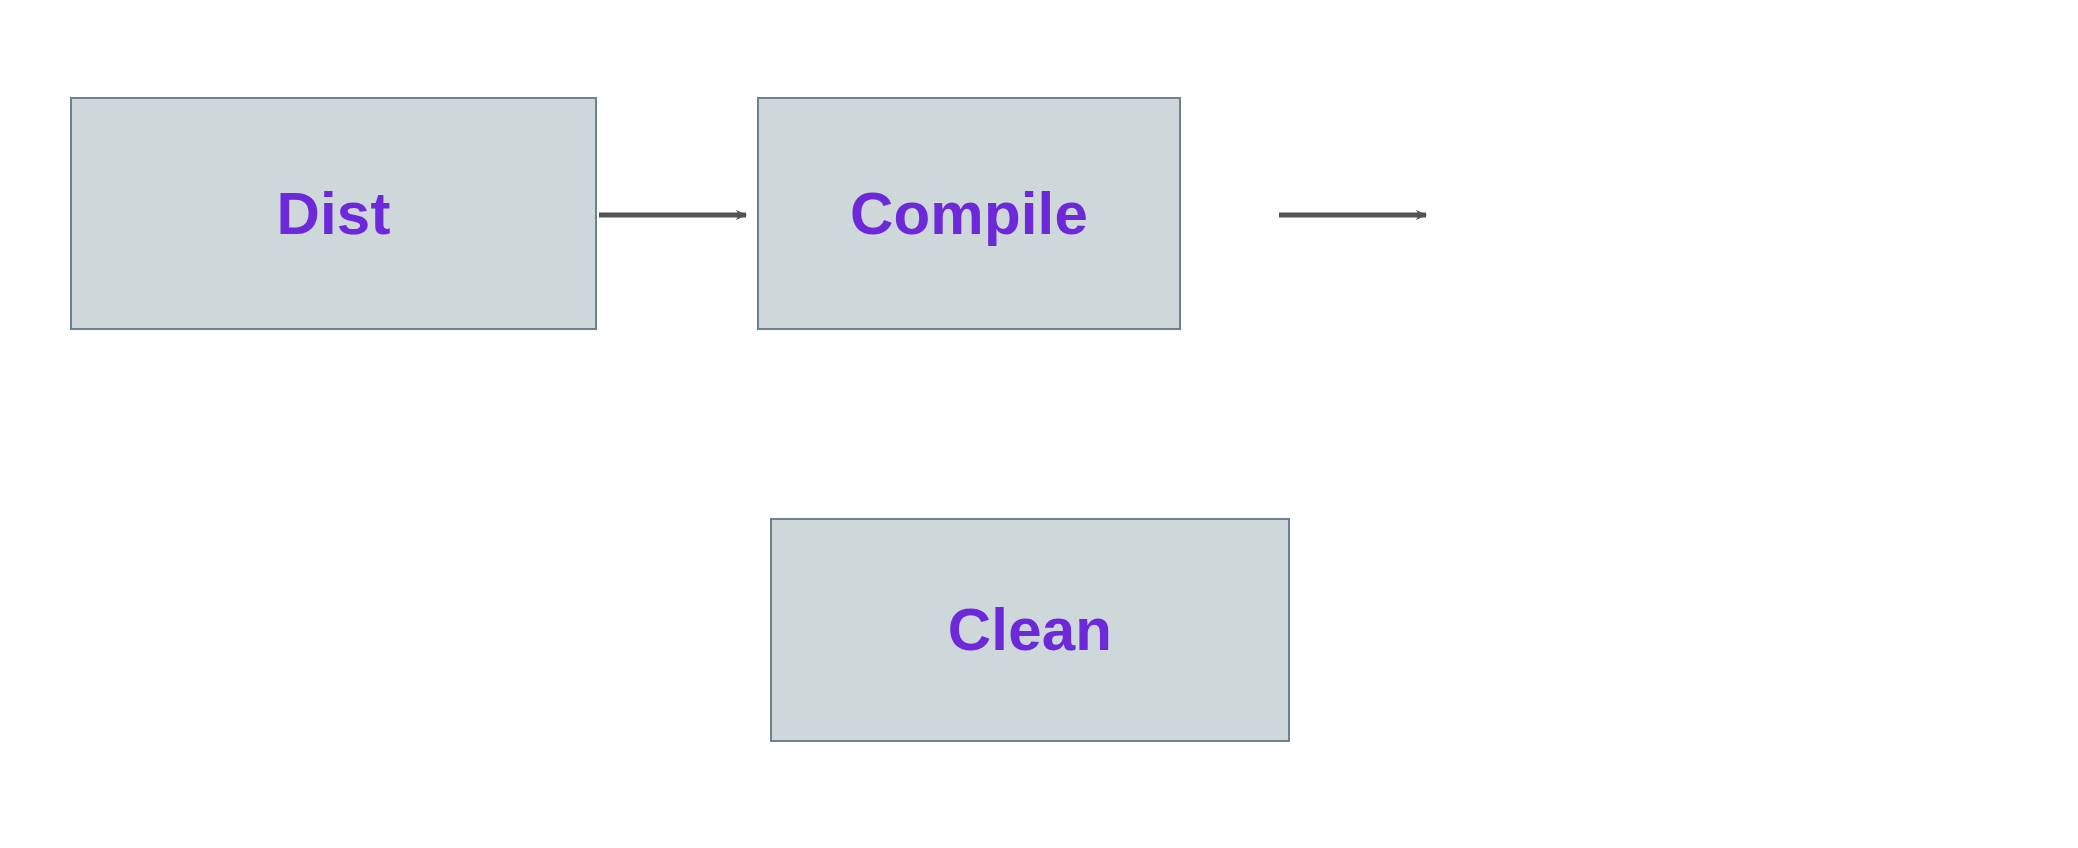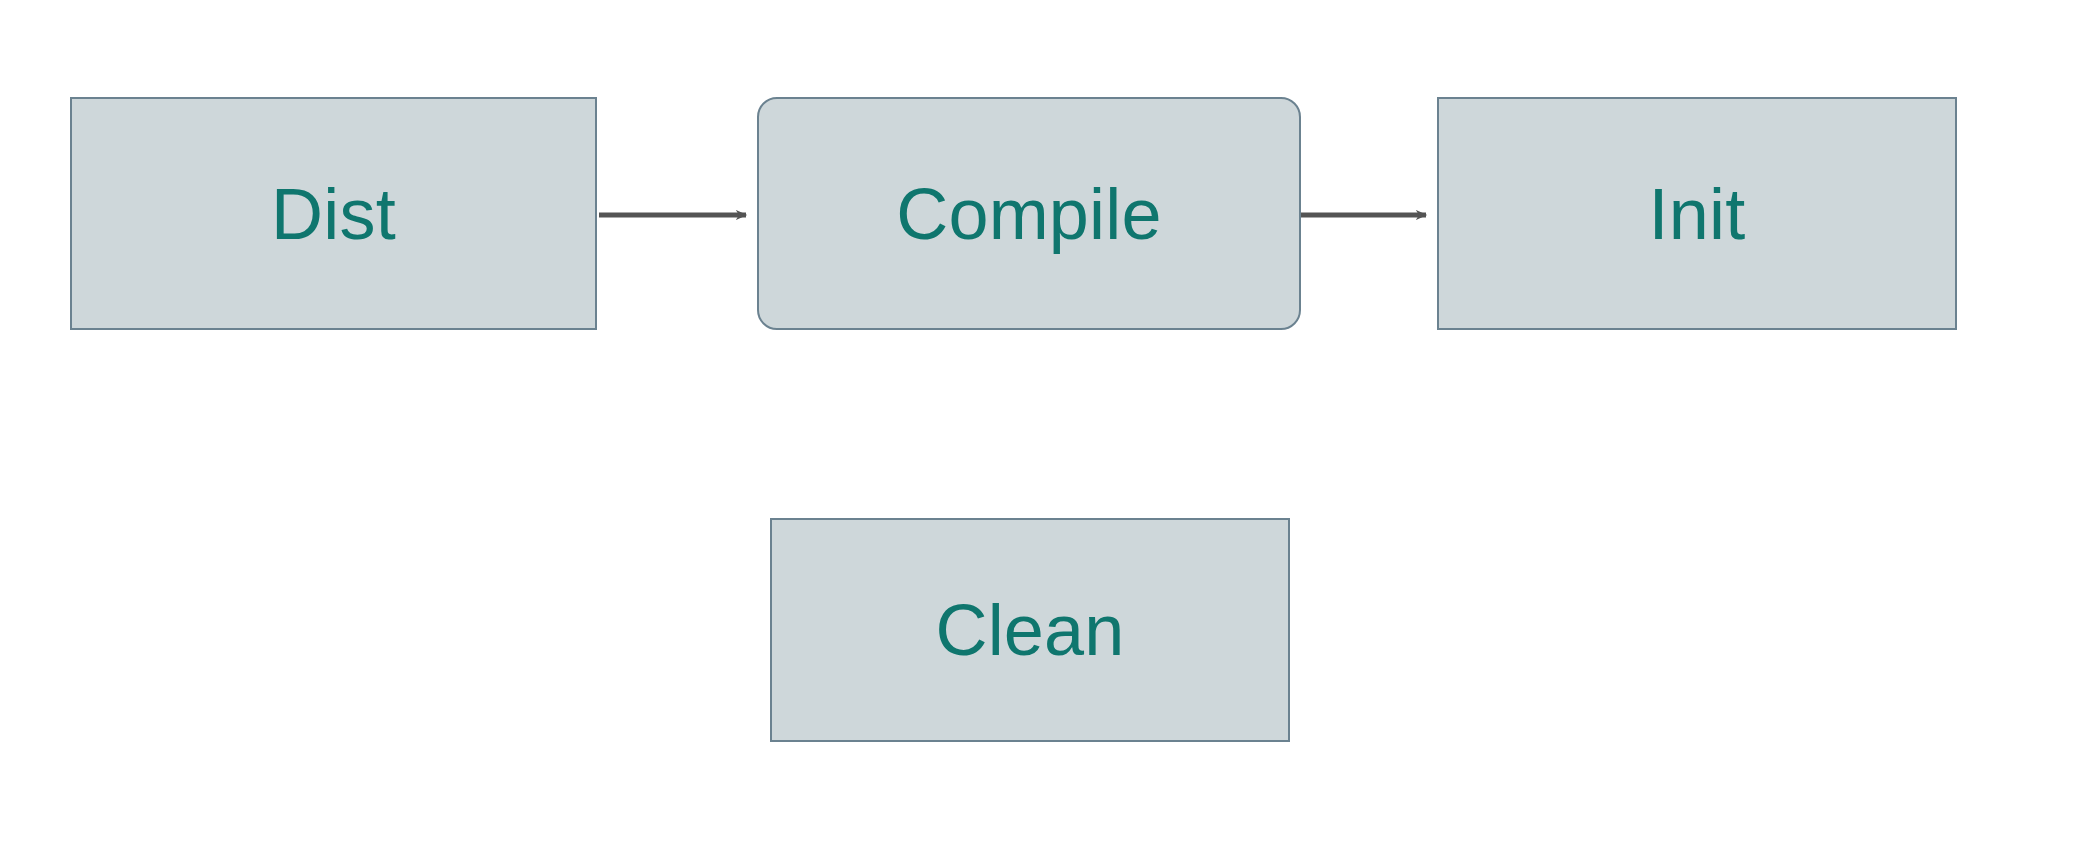--- a/index.html
+++ b/index.html
@@ -22,24 +22,24 @@
     position: absolute;
     box-sizing: border-box;
     background: #ced7da;
     border: 2px solid #6b8290;
     display: flex;
     align-items: center;
     justify-content: center;
   }
   .node-label {
     font-family: "Liberation Sans", sans-serif;
-    font-weight: 400;
-    font-size: 72px;
+    font-weight: 700;
+    font-size: 60px;
     line-height: 1;
-    color: #0f766e;
+    color: #6d28d9;
     letter-spacing: 0.2px;
     white-space: nowrap;
     -webkit-font-smoothing: antialiased;
   }
   .edge-layer {
     position: absolute;
     left: 0;
     top: 0;
     width: 2078px;
     height: 848px;
@@ -71,25 +71,22 @@
     </g>
   </svg>
 
   <div class="edge-hit" style="left:599px; top:199px; width:156px; height:32px;"></div>
   <div class="edge-hit" style="left:1279px; top:199px; width:156px; height:32px;"></div>
 
   <div class="node" style="left:70px; top:97px; width:527px; height:233px;">
     <span class="node-label">Dist</span>
   </div>
 
-  <div class="node" style="left:757px; top:97px; width:544px; height:233px;border-radius:20px;">
+  <div class="node" style="left:757px; top:97px; width:424px; height:233px;">
     <span class="node-label">Compile</span>
   </div>
 
-  <div class="node" style="left:1437px; top:97px; width:520px; height:233px;">
-    <span class="node-label">Init</span>
-  </div>
 
   <div class="node" style="left:757px; top:518px; width:520px; height:224px;margin-left:13px;">
     <span class="node-label">Clean</span>
   </div>
 
 </div>
 
 </body></html>

